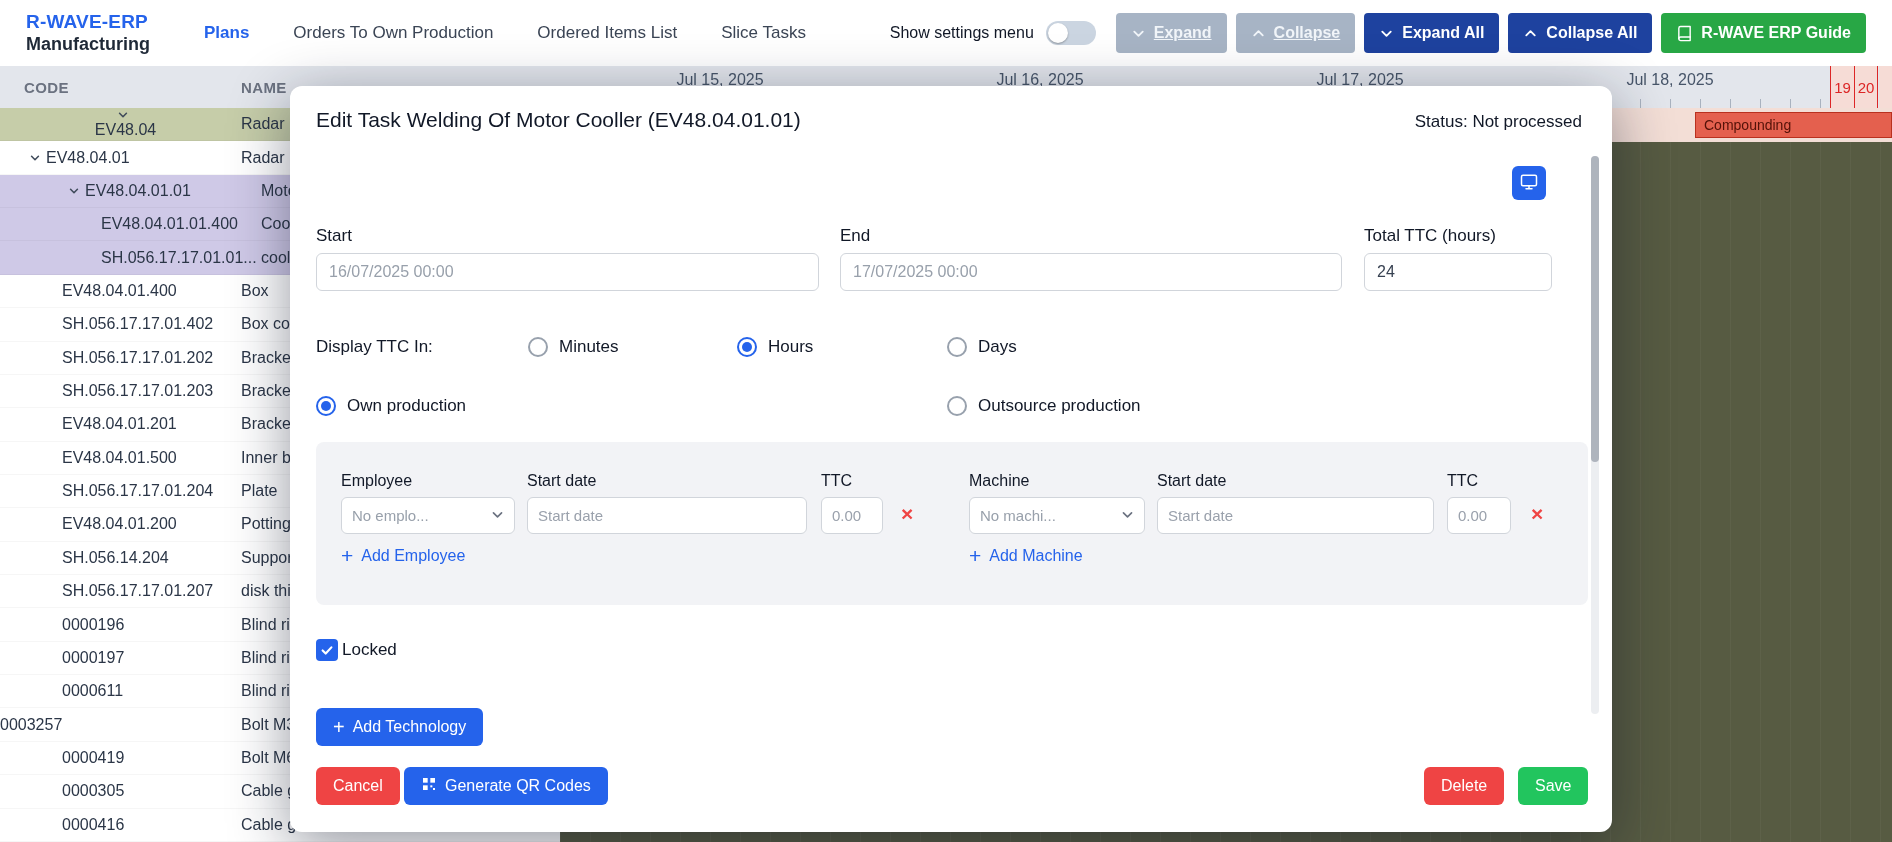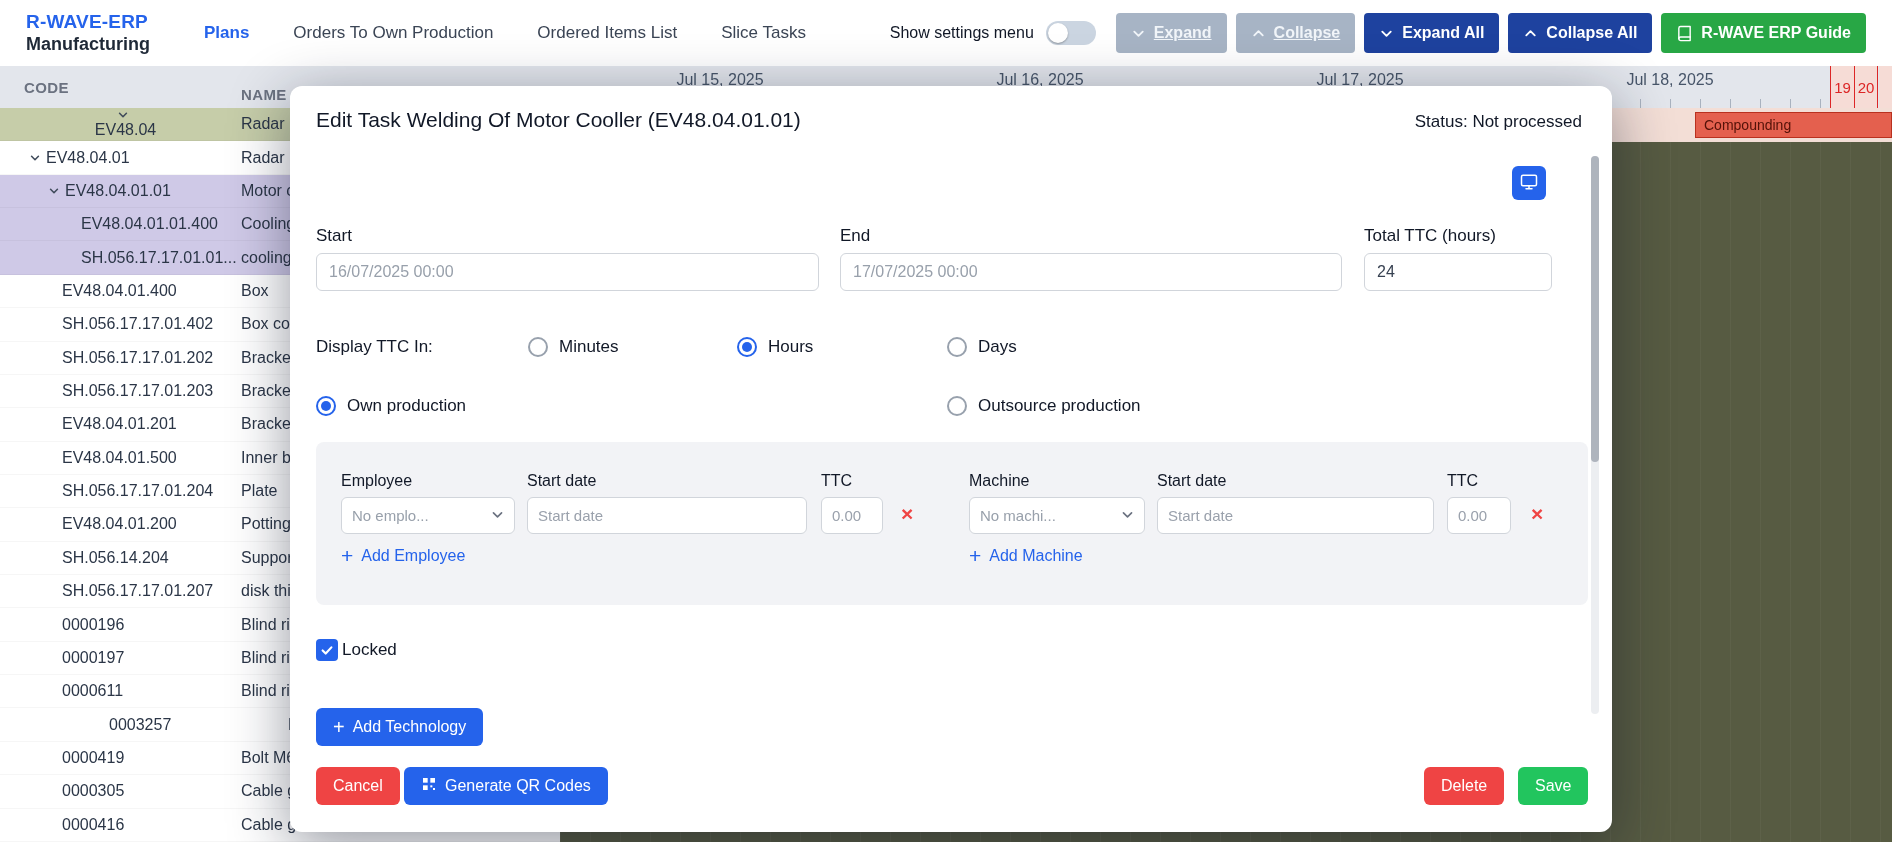--- a/index.html
+++ b/index.html
@@ -22,31 +22,31 @@
   .tbtn { height:40px; display:flex; align-items:center; gap:8px; padding:0 15px; border:none; border-radius:4px; font-size:16px; font-weight:600; color:#fff; cursor:pointer; font-family:inherit; white-space:nowrap; }
   .tbtn.disabled { background:#a7b4c5; color:#f1f5f9; cursor:default;text-decoration:underline; }
   .tbtn.navy { background:#1e429f; }
   .tbtn.green { background:#28a745; }
   .tbtn .icon { display:inline-flex; }
 
   
   .grid-header { position:absolute; top:66px; left:0; width:100%; height:42px; background:#e3e6ec; z-index:1; }
   .col-label { position:absolute; top:0; height:42px; display:flex; align-items:center; font-size:15px; font-weight:600; color:#6b7280; letter-spacing:.4px; }
   .col-code { left:24px; }
-  .col-name { left:241px;margin-top:7px; }
+  .col-name { left:241px; }
   .date-label { position:absolute; top:5px; transform:translateX(-50%); font-size:16px; color:#475569; white-space:nowrap; }
   .ticks { position:absolute; bottom:0; left:560px; width:1270px; height:9px;
            background:repeating-linear-gradient(90deg,#a9b2bf 0 1px,transparent 1px 30px); }
   .day-cell { position:absolute; top:0; height:42px; width:24px; background:#f6dcd6; border-left:1px solid #dc2626; color:#dc2626; font-size:15px; display:flex; align-items:center; justify-content:center; }
 
   
   .rows { position:absolute; top:108px; left:0; width:560px; bottom:0; display:flex; flex-direction:column; z-index:1; background:#fff; }
   .trow { flex:1; display:flex; align-items:center; border-bottom:1px solid rgba(0,0,0,.035); cursor:pointer; }
   .trow.green { background:#c6cda9; }
-  .trow.purple { background:#cfc9e7; }
+  .trow.purple { background:#cfc9e7;padding-left:20px; }
   .tcode { width:241px; flex:none; display:flex; align-items:center; font-size:16px; color:#2b3647; white-space:nowrap; overflow:hidden; }
   .row-chevron { display:inline-flex; margin-right:5px; flex:none; }
   .tname { flex:1; font-size:16px; color:#2b3647; white-space:nowrap; overflow:hidden; }
 
   
   .gantt { position:absolute; top:108px; left:560px; right:0; bottom:0; background:#fff; }
   .gantt-band { position:absolute; top:0; left:0; right:0; height:34px; background:#f3ded6; }
   .gantt-olive { position:absolute; top:34px; left:0; right:0; bottom:0; background:#575b42;
                  background-image:repeating-linear-gradient(90deg,rgba(255,255,255,.04) 0 1px,transparent 1px 30px); }
   .gantt-bar { position:absolute; left:1135px; right:0; top:4px; height:26px; background:#e4604e; border:1px solid #b9311f; display:flex; align-items:center; padding:0 8px; font-size:14px; font-weight:500; color:#541108; cursor:pointer; white-space:nowrap; overflow:hidden; }
@@ -287,21 +287,21 @@
         </div>
         <div class="tname">Blind ri</div>
       </div>
       <div class="trow white">
         <div class="tcode" style="padding-left: 62px;">
           <span>0000611</span>
         </div>
         <div class="tname">Blind ri</div>
       </div>
       <div class="trow white">
-        <div class="tcode" style="padding-left: 62px; margin-left: 47px;">
+        <div class="tcode" style="">
           <span>0003257</span>
         </div>
         <div class="tname">Bolt M3</div>
       </div>
       <div class="trow white">
         <div class="tcode" style="padding-left: 62px;">
           <span>0000419</span>
         </div>
         <div class="tname">Bolt M6</div>
       </div>

